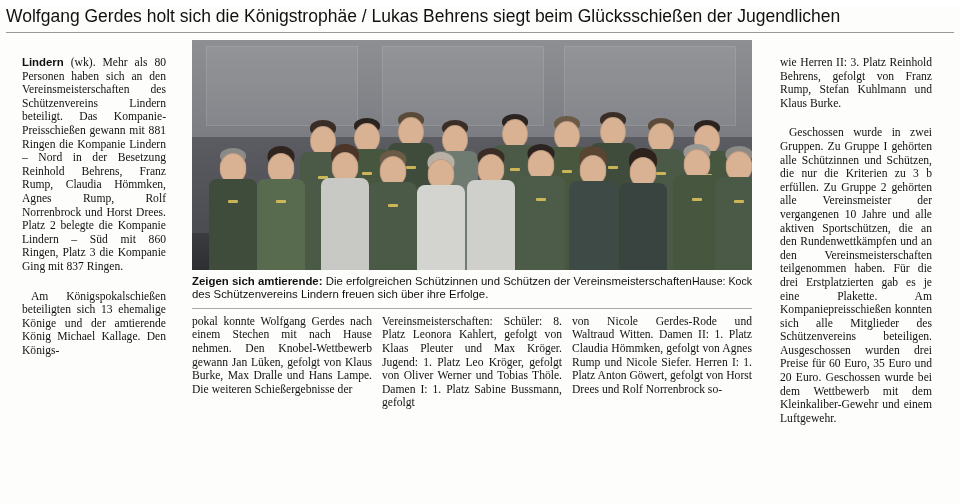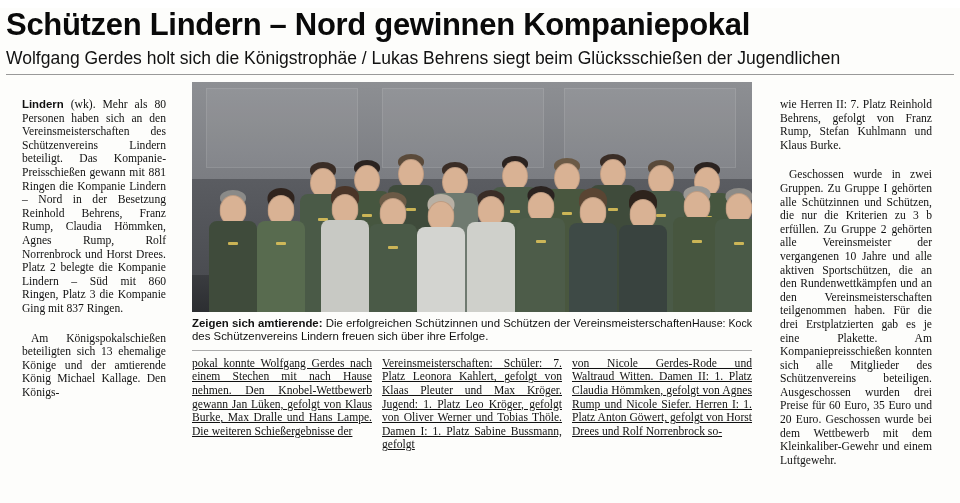--- a/index.html
+++ b/index.html
@@ -178,28 +178,27 @@
     width: 180px;
     font-size: 11.6px;
     line-height: 13.6px;
     text-align: justify;
     hyphens: auto;
     -webkit-hyphens: auto;
     overflow: hidden;
     font-family: "Liberation Serif", serif;
   }
   .subcol p { margin: 0; text-indent: 9px; }
-  .subcol p.first { text-indent: 0; text-decoration: underline; }
+  .subcol p.first { text-indent: 0; }
 </style>
 </head>
 <body>
 
 <div class="page">
 
-  <h1 class="headline">Schützen Lindern – Nord gewinnen Kompaniepokal</h1>
   <div class="subhead">Wolfgang Gerdes holt sich die Königstrophäe / Lukas Behrens siegt beim Glücksschießen der Jugendlichen</div>
   <hr class="rule">
 
   <div class="columns">
 
     <div class="col col-left">
       <p class="first"><span class="lead-in">Lindern</span> <span>(wk).</span> <span>Mehr als 80 Personen haben sich an den Vereinsmeisterschaften des Schützenvereins Lindern beteiligt. Das Kompanie-Preisschießen gewann mit 881 Ringen die Kompanie Lindern – Nord in der Besetzung Reinhold Behrens, Franz Rump, Claudia Hömmken, Agnes Rump, Rolf Norrenbrock und Horst Drees. Platz 2 belegte die Kompanie Lindern – Süd mit 860 Ringen, Platz 3 die Kompanie Ging mit 837 Ringen.</span></p>
       <p>Am Königspokalschießen beteiligten sich 13 ehemalige Könige und der amtierende König Michael Kallage. Den Königs-</p>
     </div>
 
@@ -336,27 +335,27 @@
           <span>Die erfolgreichen Schützinnen und Schützen der Vereinsmeisterschaften des Schützenvereins Lindern freuen sich über ihre Erfolge.</span>
         </div>
         <hr class="cap-rule">
       </div>
 
       <div class="subcols">
         <div class="subcol">
           <p class="first">pokal konnte Wolfgang Gerdes nach einem Stechen mit nach Hause nehmen. Den Knobel-Wettbewerb gewann Jan Lüken, gefolgt von Klaus Burke, Max Dralle und Hans Lampe. Die weiteren Schießergebnisse der</p>
         </div>
         <div class="subcol">
-          <p class="first">Vereinsmeisterschaften: Schüler: 7. Platz Leonora Kahlert, gefolgt von Klaas Pleuter und Max Kröger. Jugend: 1. Platz Leo Kröger, gefolgt von Oliver Werner und Tobias Thöle. Damen I: 1. Platz Sabine Bussmann, gefolgt</p>
+          <p class="first">Vereinsmeisterschaften: Schüler: 8. Platz Leonora Kahlert, gefolgt von Klaas Pleuter und Max Kröger. Jugend: 1. Platz Leo Kröger, gefolgt von Oliver Werner und Tobias Thöle. Damen I: 1. Platz Sabine Bussmann, gefolgt</p>
         </div>
         <div class="subcol">
           <p class="first">von Nicole Gerdes-Rode und Waltraud Witten. Damen II: 1. Platz Claudia Hömmken, gefolgt von Agnes Rump und Nicole Siefer. Herren I: 1. Platz Anton Göwert, gefolgt von Horst Drees und Rolf Norrenbrock so-</p>
         </div>
       </div>
     </div>
 
     <div class="col col-right">
-      <p class="first">wie Herren II: 7. Platz Reinhold Behrens, gefolgt von Franz Rump, Stefan Kuhlmann und Klaus Burke.</p>
+      <p class="first">wie Herren II: 3. Platz Reinhold Behrens, gefolgt von Franz Rump, Stefan Kuhlmann und Klaus Burke.</p>
       <p>Geschossen wurde in zwei Gruppen. Zu Gruppe I gehörten alle Schützinnen und Schützen, die nur die Kriterien zu 3 b erfüllen. Zu Gruppe 2 gehörten alle Vereinsmeister der vergangenen 10 Jahre und alle aktiven Sportschützen, die an den Rundenwettkämpfen und an den Vereinsmeisterschaften teilgenommen haben. Für die drei Erstplatzierten gab es je eine Plakette. Am Kompaniepreisschießen konnten sich alle Mitglieder des Schützenvereins beteiligen. Ausgeschossen wurden drei Preise für 60 Euro, 35 Euro und 20 Euro. Geschossen wurde bei dem Wettbewerb mit dem Kleinkaliber-Gewehr und einem Luftgewehr.</p>
     </div>
 
   </div>
 </div>
 
 </body></html>

